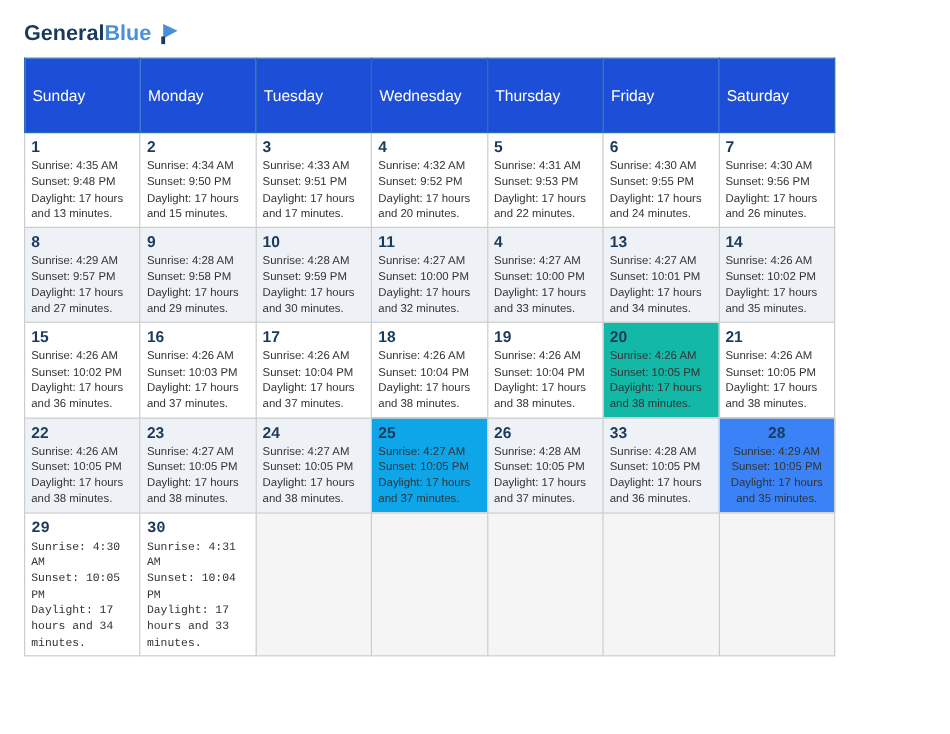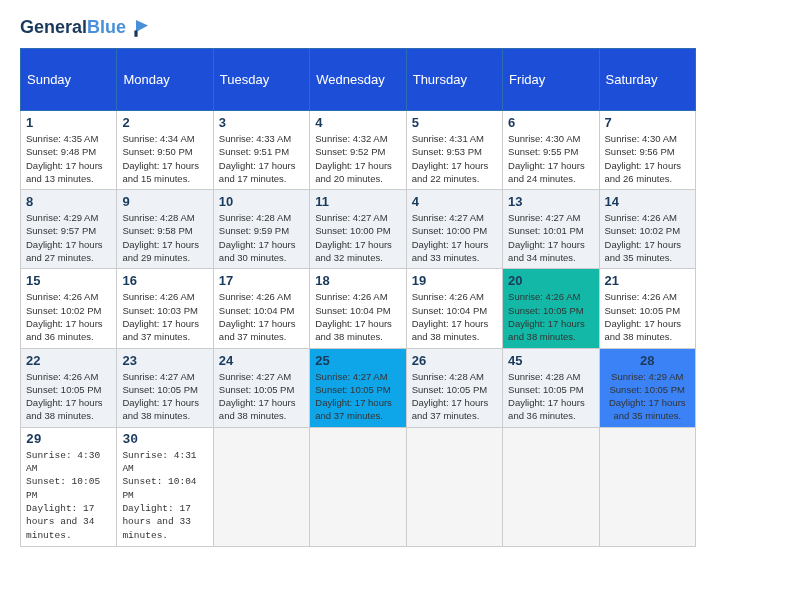--- a/index.html
+++ b/index.html
@@ -342,21 +342,21 @@
       </td>
           <td style="background: rgb(238, 242, 247);">
         <span class="day-number">26</span>
         <div class="day-info">
           Sunrise: 4:28 AM<br>
           Sunset: 10:05 PM<br>
           Daylight: 17 hours and 37 minutes.
         </div>
       </td>
           <td style="background: rgb(238, 242, 247);">
-        <span class="day-number">45</span>
+        <span class="day-number">33</span>
         <div class="day-info">
           Sunrise: 4:28 AM<br>
           Sunset: 10:05 PM<br>
           Daylight: 17 hours and 36 minutes.
         </div>
       </td>
           <td style="background: #3b82f6; text-align: center;">
         <span class="day-number">28</span>
         <div class="day-info">
           Sunrise: 4:29 AM<br>

